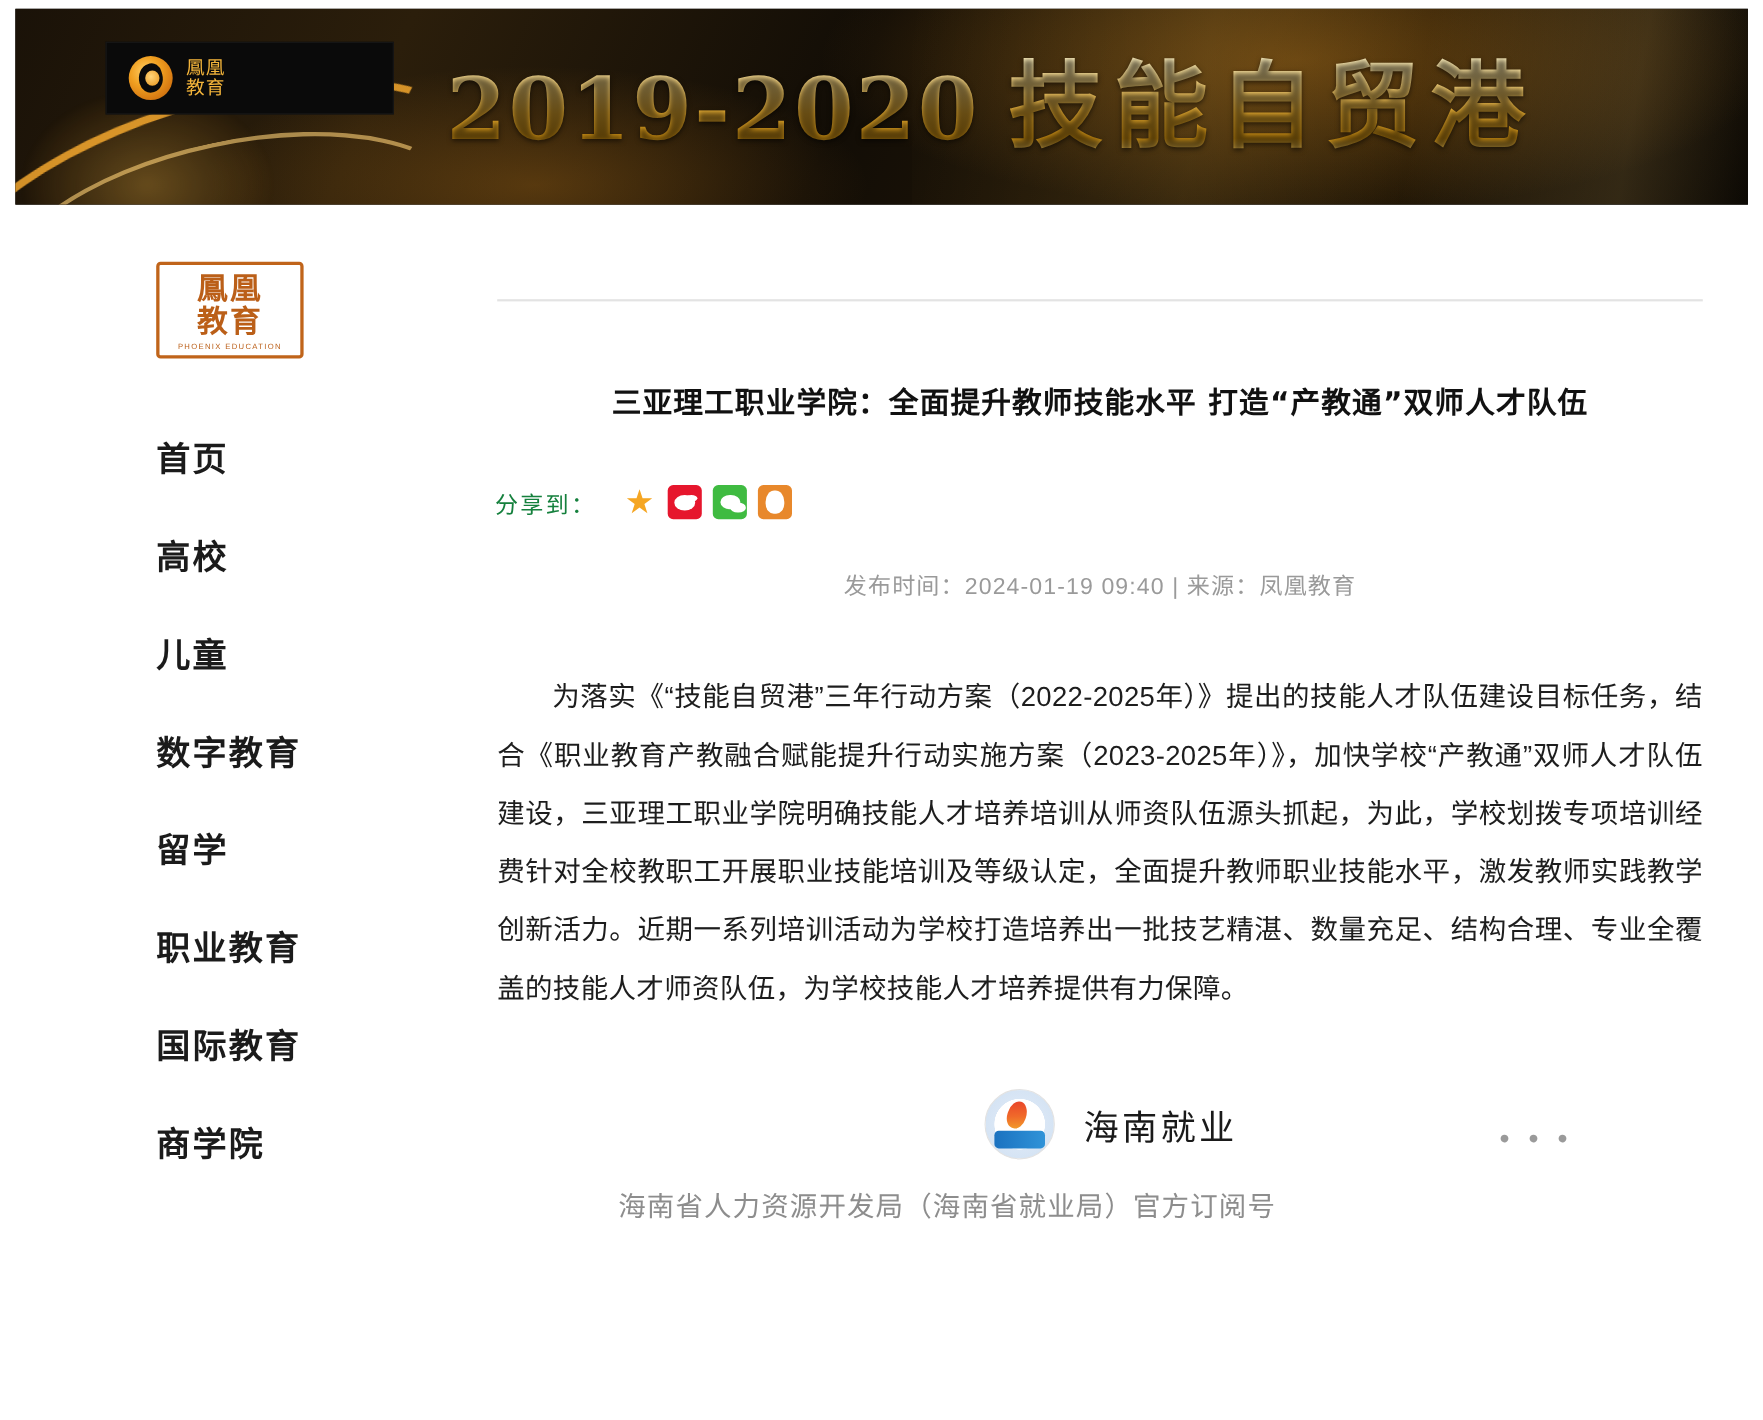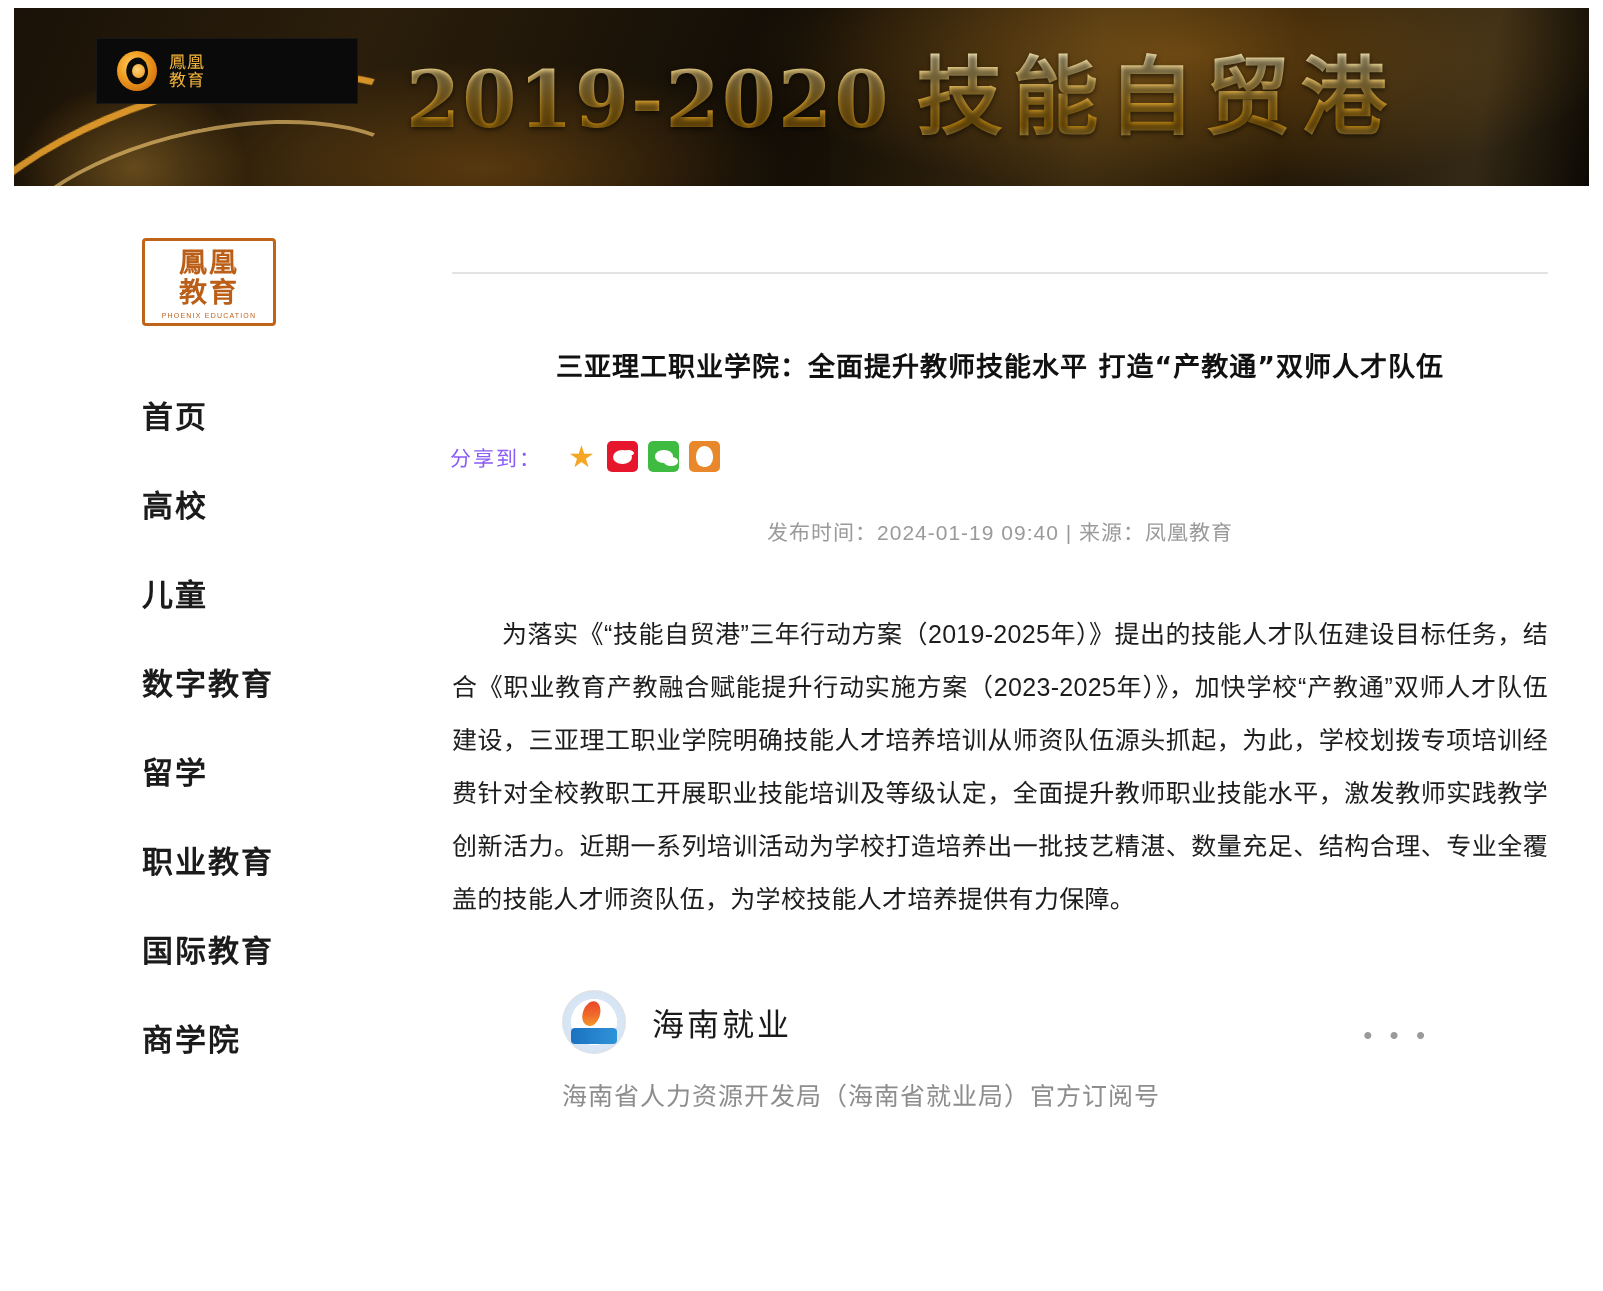--- a/index.html
+++ b/index.html
@@ -214,21 +214,21 @@
   .share-row {
     margin-top: 46px;
     display: flex;
     align-items: center;
     gap: 10px;
     padding-left: 0px;
     justify-content: flex-start;
   }
   .share-label {
     font-size: 21px;
-    color: #8b5cf6;
+    color: #15803d;
     letter-spacing: 2px;
     margin-right: 14px;
     margin-left: -2px;
   }
   .share-icon {
     width: 31px;
     height: 31px;
     border-radius: 5px;
     display: inline-flex;
     align-items: center;
@@ -285,20 +285,21 @@
   
   .wx-card {
     margin-top: 64px;
     padding: 0 90px 0 110px;
     position: relative;
   }
   .wx-head {
     display: flex;
     align-items: center;
     gap: 26px;
+    justify-content: center;
   }
   .wx-avatar {
     width: 62px;
     height: 62px;
     border-radius: 50%;
     background: radial-gradient(circle at 50% 50%, #ffffff 0 52%, #d9e6f5 53%, #cfe0f2 100%);
     border: 1px solid #e2e2e2;
     position: relative;
     flex: none;
     overflow: hidden;
@@ -393,21 +394,21 @@
     <div class="share-row">
       <span class="share-label">分享到：</span>
       <span class="share-icon ic-star">★</span>
       <span class="share-icon ic-weibo"></span>
       <span class="share-icon ic-wechat"></span>
       <span class="share-icon ic-qq"></span>
     </div>
 
     <div class="meta">发布时间：2024-01-19 09:40 | 来源：凤凰教育</div>
 
-    <p class="body-text">为落实《“技能自贸港”三年行动方案（2019-2025年）》提出的技能人才队伍建设目标任务，结合《职业教育产教融合赋能提升行动实施方案（2023-2025年）》，加快学校“产教通”双师人才队伍建设，三亚理工职业学院明确技能人才培养培训从师资队伍源头抓起，为此，学校划拨专项培训经费针对全校教职工开展职业技能培训及等级认定，全面提升教师职业技能水平，激发教师实践教学创新活力。近期一系列培训活动为学校打造培养出一批技艺精湛、数量充足、结构合理、专业全覆盖的技能人才师资队伍，为学校技能人才培养提供有力保障。</p>
+    <p class="body-text">为落实《“技能自贸港”三年行动方案（2022-2025年）》提出的技能人才队伍建设目标任务，结合《职业教育产教融合赋能提升行动实施方案（2023-2025年）》，加快学校“产教通”双师人才队伍建设，三亚理工职业学院明确技能人才培养培训从师资队伍源头抓起，为此，学校划拨专项培训经费针对全校教职工开展职业技能培训及等级认定，全面提升教师职业技能水平，激发教师实践教学创新活力。近期一系列培训活动为学校打造培养出一批技艺精湛、数量充足、结构合理、专业全覆盖的技能人才师资队伍，为学校技能人才培养提供有力保障。</p>
 
     <div class="wx-card">
       <div class="wx-head">
         <span class="wx-avatar"></span>
         <span class="wx-name">海南就业</span>
       </div>
       <div class="wx-dots">• • •</div>
       <div class="wx-sub">海南省人力资源开发局（海南省就业局）官方订阅号</div>
     </div>
   </article>

